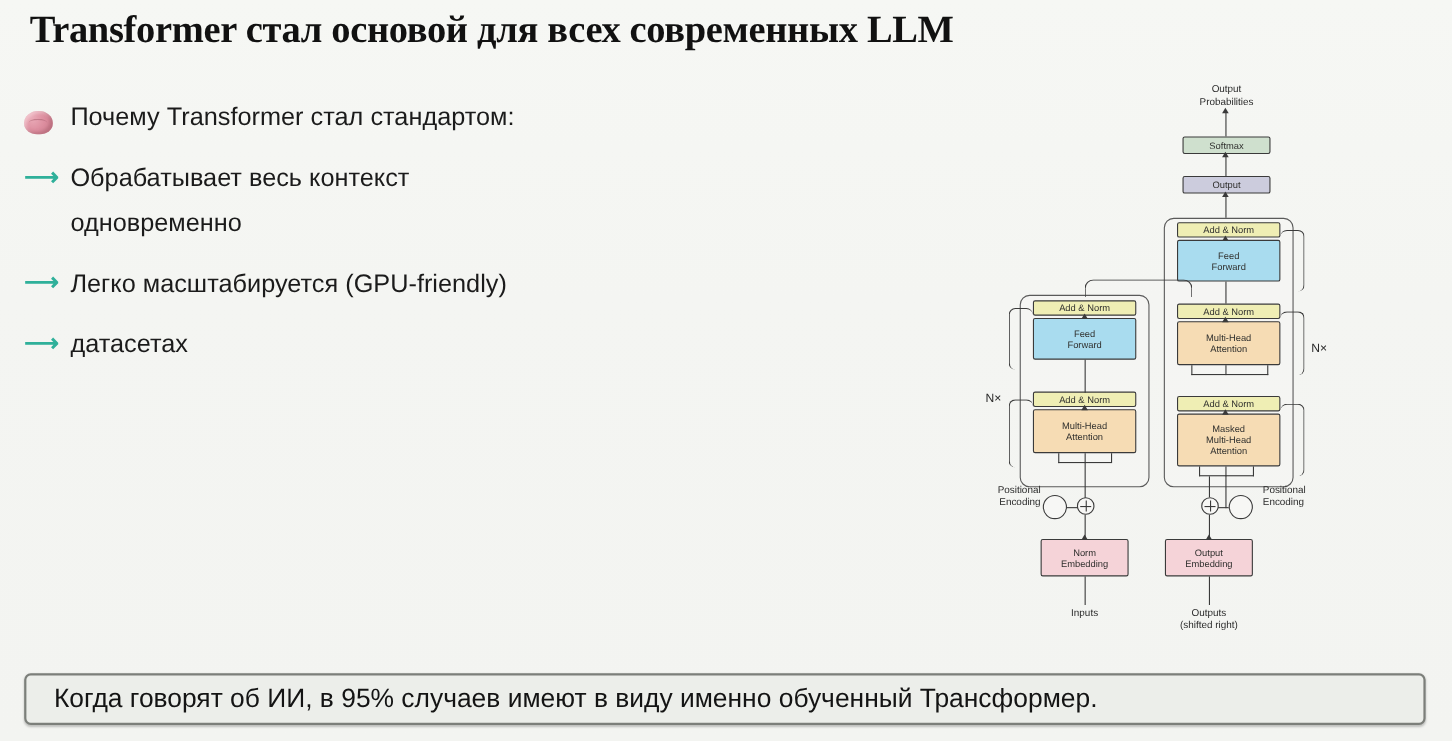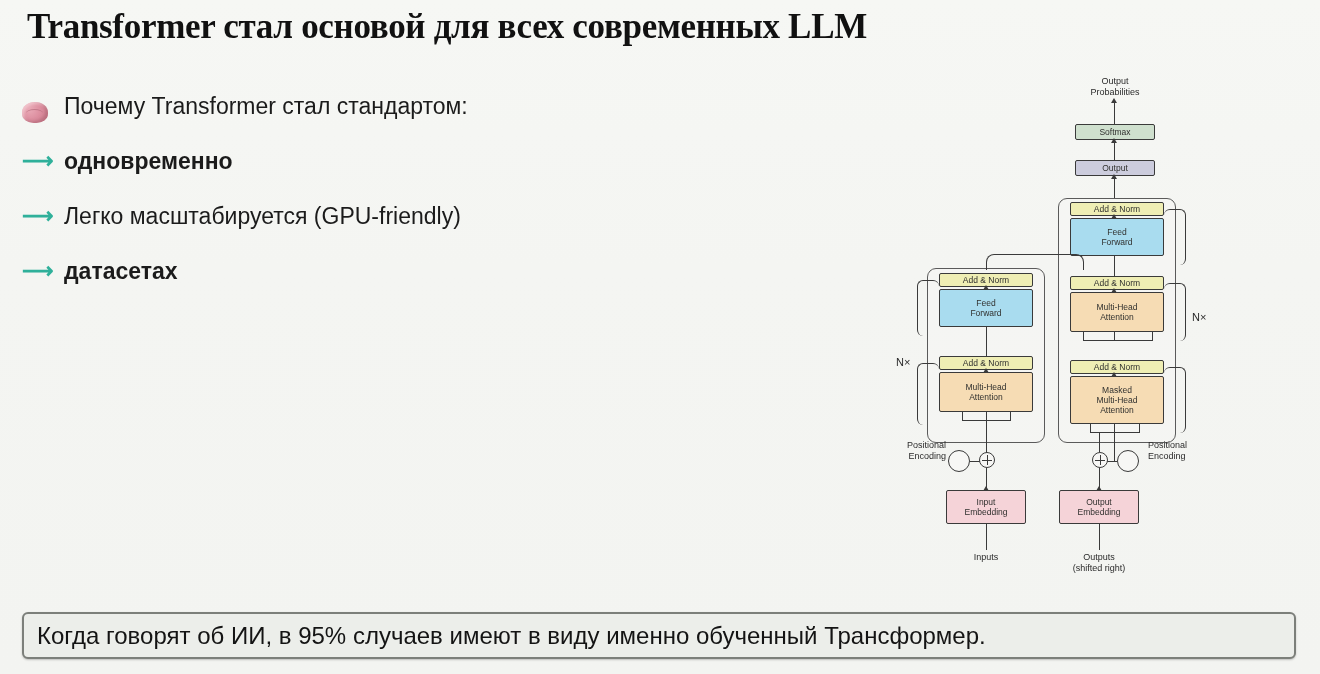--- a/index.html
+++ b/index.html
@@ -84,41 +84,41 @@
     width: 17px; height: 7px;
     border-top: 1.5px solid rgba(176,104,120,0.65);
     border-radius: 50%;
   }
   .b-text {
     font-size: 23px;
     line-height: 41px;
     color: #1b1b1b;
     flex: 1;
   }
-  .b-text .l2 { display: block; font-weight: bold; }
+  .b-text .l2 { display: block; }
 
   
   .callout {
     position: absolute;
     left: 22px;
     top: 612px;
     width: 1274px;
     height: 47px;
     box-sizing: border-box;
     background: #eceeea;
     border: 2px solid #7c7f7a;
     border-radius: 6px;
     box-shadow: 0 1px 2px rgba(0,0,0,0.22);
     display: flex;
     align-items: center;
   }
   .callout-text {
     font-size: 24px;
     color: #141414;
-    padding-left: 13px;
+    padding-left: 25px;
     white-space: nowrap;
   }
 
   
   .diagram {
     position: absolute;
     left: 880px;
     top: 68px;
     width: 380px;
     height: 520px;
@@ -214,20 +214,21 @@
     <div class="b-row">
       <div class="b-marker brain"><span class="brain-glyph"></span></div>
       <div class="b-text">
         <span>Почему Transformer стал стандартом:</span>
       </div>
     </div>
 
     <div class="b-row">
       <div class="b-marker arrow">⟶</div>
       <div class="b-text">
+        <span>Обрабатывает весь контекст</span>
         <span class="l2">одновременно</span>
       </div>
     </div>
 
     <div class="b-row">
       <div class="b-marker arrow">⟶</div>
       <div class="b-text">
         <span>Легко масштабируется (GPU-friendly)</span>
       </div>
     </div>
@@ -328,21 +329,21 @@
       <span>Encoding</span>
     </div>
     <div class="circ" style="left:68px; top:382px; width:22px; height:22px;"></div>
     <div class="hline" style="left:90px; top:393px; width:10px;"></div>
     <div class="circ" style="left:99px; top:384px; width:16px; height:16px;"></div>
     <div class="plus-h" style="left:102px; top:391.5px; width:10px; height:1.3px;"></div>
     <div class="plus-v" style="left:106.5px; top:387px; width:1.3px; height:10px;"></div>
     <div class="vline" style="left:106px; top:400px; height:22px;"></div>
 
     <div class="box embed" style="left:66px; top:422px; width:80px; height:34px;">
-      <div><span>Input</span><br><span>Embedding</span></div>
+      <div><span>Norm</span><br><span>Embedding</span></div>
     </div>
     <div class="vline" style="left:106px; top:456px; height:26px;"></div>
     <div class="arrowhead" style="left:103px; top:418px;"></div>
     <div class="dg-label" style="left:76px; top:484px; width:60px;">Inputs</div>
 
     <div class="dg-label" style="left:268px; top:372px; width:80px; text-align:left;">
       <span>Positional</span><br>
       <span>Encoding</span>
     </div>
     <div class="circ" style="left:237px; top:382px; width:22px; height:22px;"></div>

